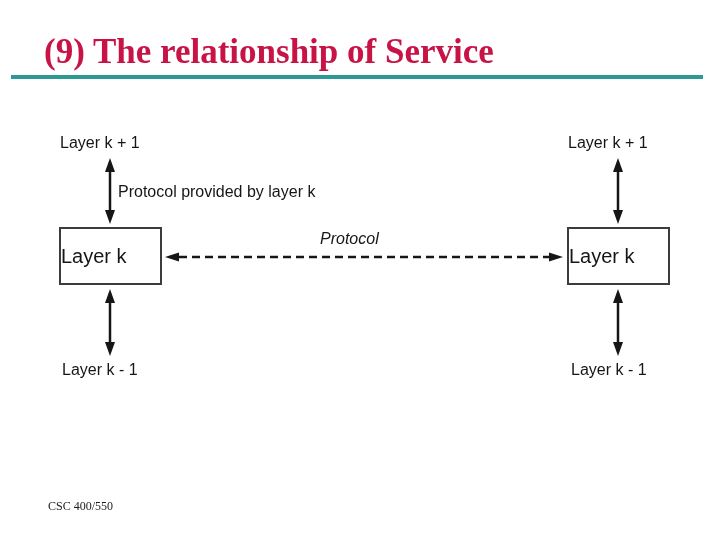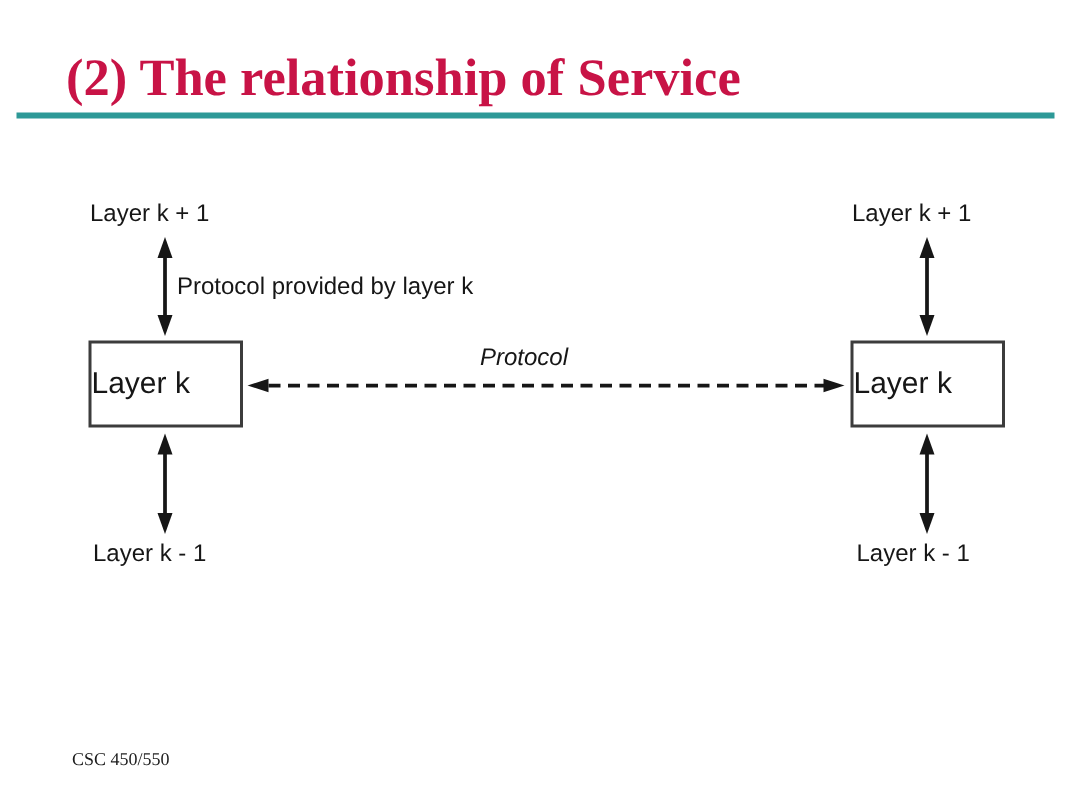--- a/index.html
+++ b/index.html
@@ -88,21 +88,21 @@
   .arrow-head {
     fill: #161616;
     stroke: none;
   }
 </style>
 </head>
 <body>
 
 <div class="slide">
 
-  <div class="title">(2) The relationship of Service</div>
+  <div class="title">(9) The relationship of Service</div>
   <div class="rule"></div>
 
   <svg class="diagram-svg" viewBox="0 0 720 540">
 
     <g>
       <line class="arrow-stroke" x1="110" y1="170" x2="110" y2="212"></line>
       <polygon class="arrow-head" points="105,172 115,172 110,158"></polygon>
       <polygon class="arrow-head" points="105,210 115,210 110,224"></polygon>
     </g>
 
@@ -139,15 +139,15 @@
   <div class="layer-box box-left">
     <span>Layer k</span>
   </div>
   <div class="layer-box box-right">
     <span>Layer k</span>
   </div>
 
   <div class="dlabel lbl-botleft">Layer k - 1</div>
   <div class="dlabel lbl-botright">Layer k - 1</div>
 
-  <div class="footer">CSC 450/550</div>
+  <div class="footer">CSC 400/550</div>
 
 </div>
 
 </body></html>

